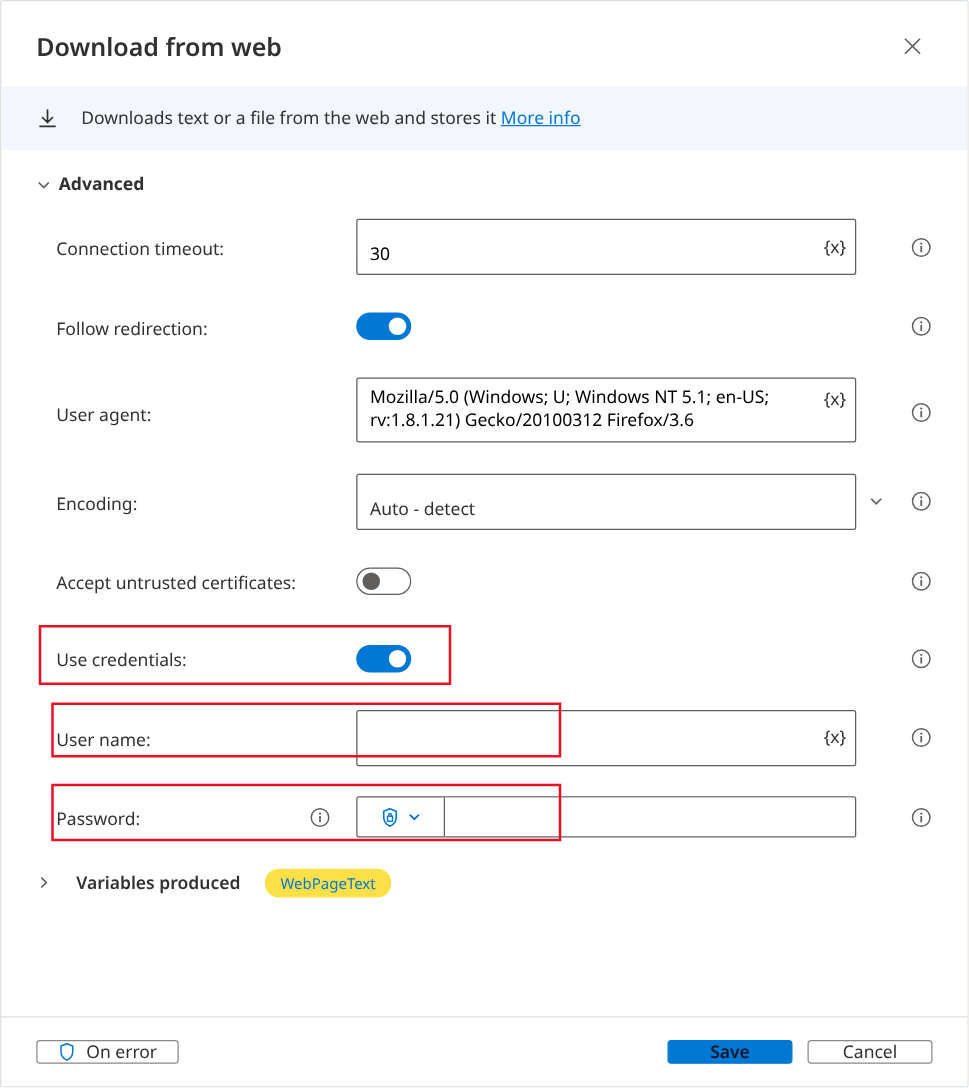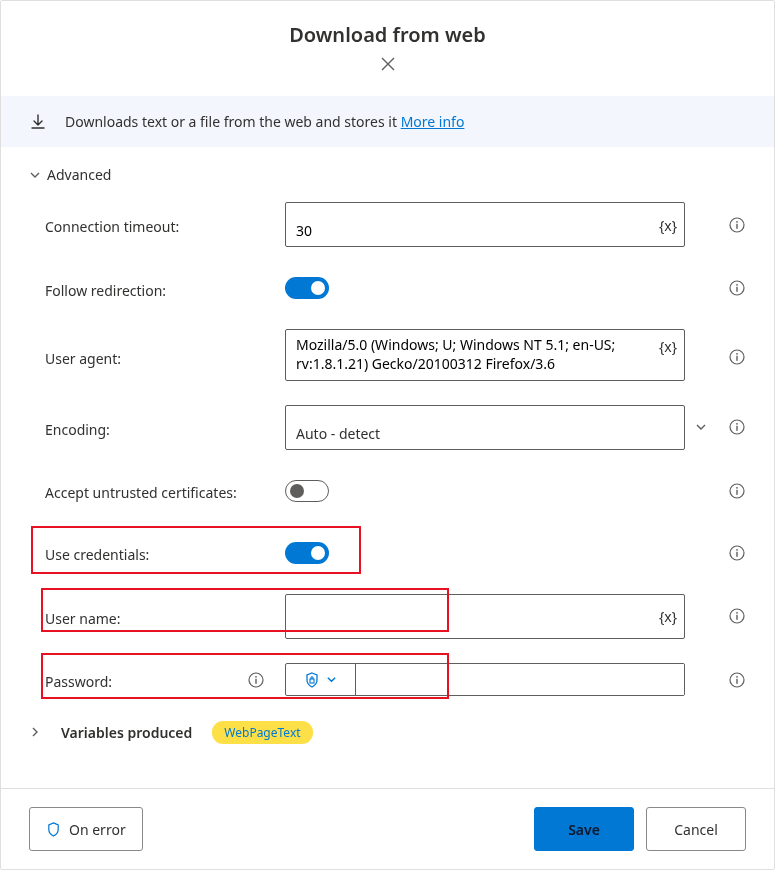--- a/index.html
+++ b/index.html
@@ -19,21 +19,20 @@
     border-radius: 2px;
     display: flex;
     flex-direction: column;
     position: relative;
   }
   .dialog-header {
     display: flex;
     align-items: center;
     justify-content: space-between;
     padding: 20px 28px 16px 28px;
-    flex-direction: column;
   }
   .dialog-title {
     font-size: 20px;
     font-weight: 600;
   }
   .close-btn {
     width: 32px; height: 32px;
     display: flex; align-items: center; justify-content: center;
     cursor: pointer;
     color: #605e5c;
@@ -54,21 +53,21 @@
   }
   .content {
     flex: 1;
     overflow-y: auto;
     padding: 18px 28px 12px 28px;
   }
   .section-header {
     display: flex;
     align-items: center;
     gap: 6px;
-    font-weight: 400;
+    font-weight: 700;
     margin-bottom: 18px;
     cursor: pointer;
   }
   .chev-icon {
     color: #605e5c;
     display: inline-flex;
   }
   .form-rows { padding-left: 16px; }
   .row {
     display: flex;
@@ -212,21 +211,21 @@
   }
   .footer {
     border-top: 1px solid #e1dfdd;
     padding: 18px 28px;
     display: flex;
     align-items: center;
     justify-content: space-between;
   }
   .btn {
     min-width: 100px;
-    height: 44px;
+    height: 19px;
     border-radius: 3px;
     font-size: 14px;
     font-family: inherit;
     cursor: pointer;
     padding: 0 16px;
     display: inline-flex;
     align-items: center;
     justify-content: center;
     gap: 8px;
   }

